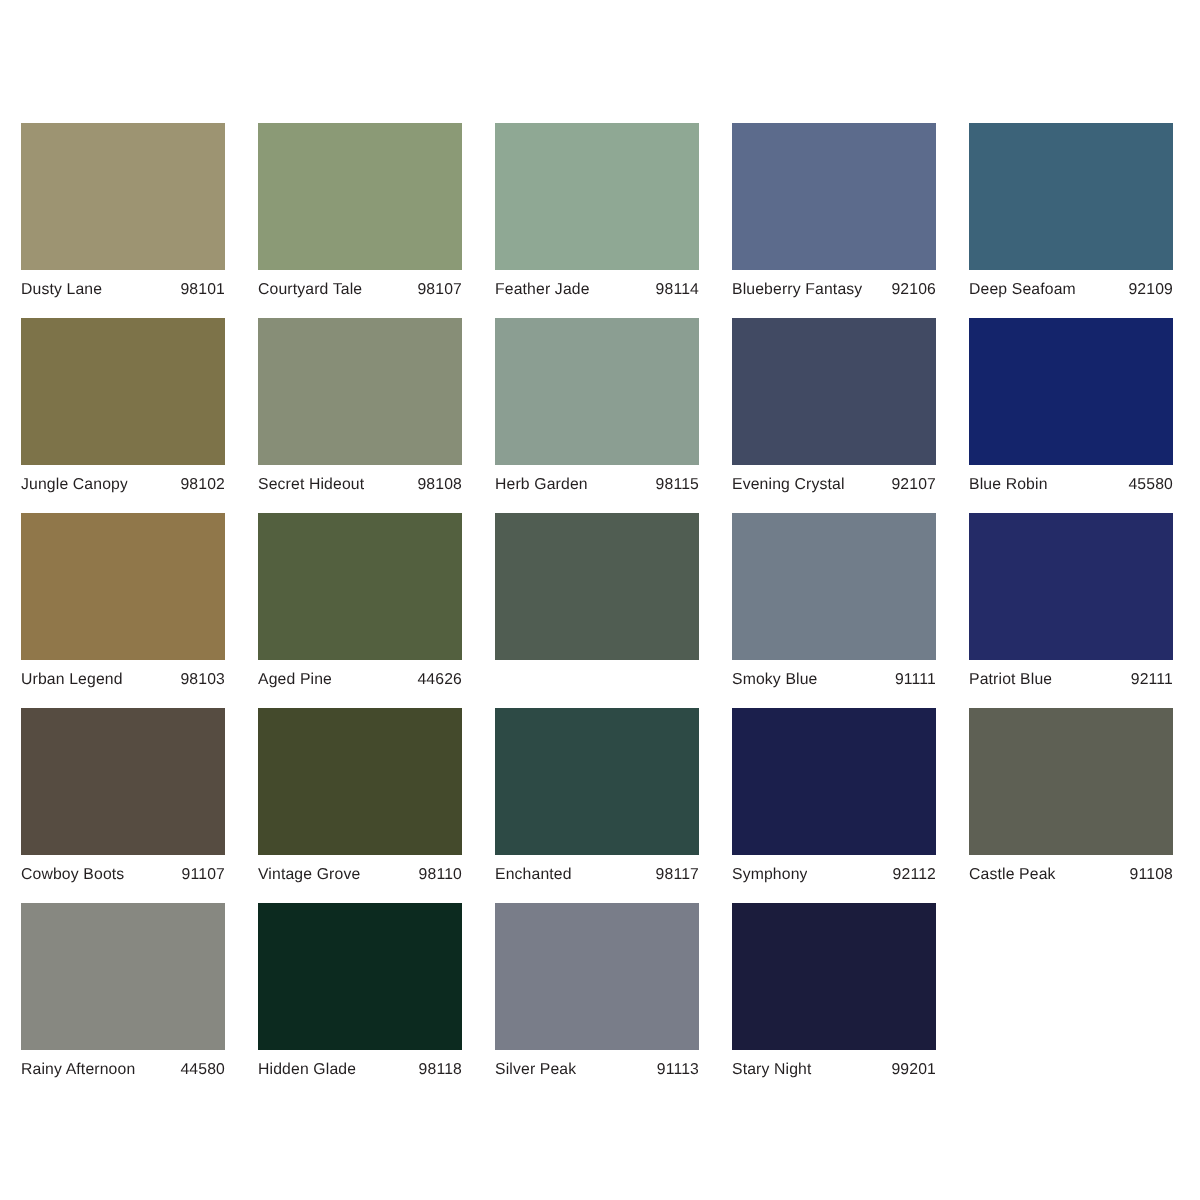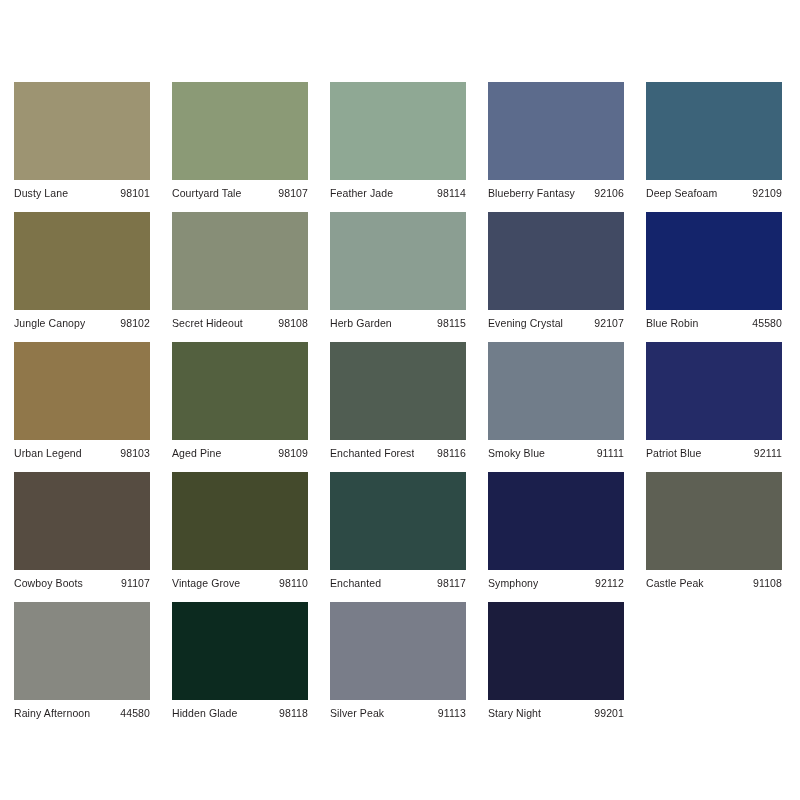--- a/index.html
+++ b/index.html
@@ -147,29 +147,25 @@
         <div class="swatch-chip" style="background-color: rgb(144, 119, 74);"></div>
         <div class="swatch-caption">
           <span class="swatch-name">Urban Legend</span>
           <span class="swatch-code">98103</span>
         </div>
       </div>
       <div class="swatch-cell">
         <div class="swatch-chip" style="background-color: rgb(83, 96, 63);"></div>
         <div class="swatch-caption">
           <span class="swatch-name">Aged Pine</span>
-          <span class="swatch-code">98109</span>
+          <span class="swatch-code">44626</span>
         </div>
       </div>
       <div class="swatch-cell">
         <div class="swatch-chip" style="background-color: rgb(80, 93, 82);"></div>
-        <div class="swatch-caption">
-          <span class="swatch-name">Enchanted Forest</span>
-          <span class="swatch-code">98116</span>
-        </div>
       </div>
       <div class="swatch-cell">
         <div class="swatch-chip" style="background-color: rgb(113, 125, 138);"></div>
         <div class="swatch-caption">
           <span class="swatch-name">Smoky Blue</span>
           <span class="swatch-code">91111</span>
         </div>
       </div>
       <div class="swatch-cell">
         <div class="swatch-chip" style="background-color: rgb(36, 43, 103);"></div>

